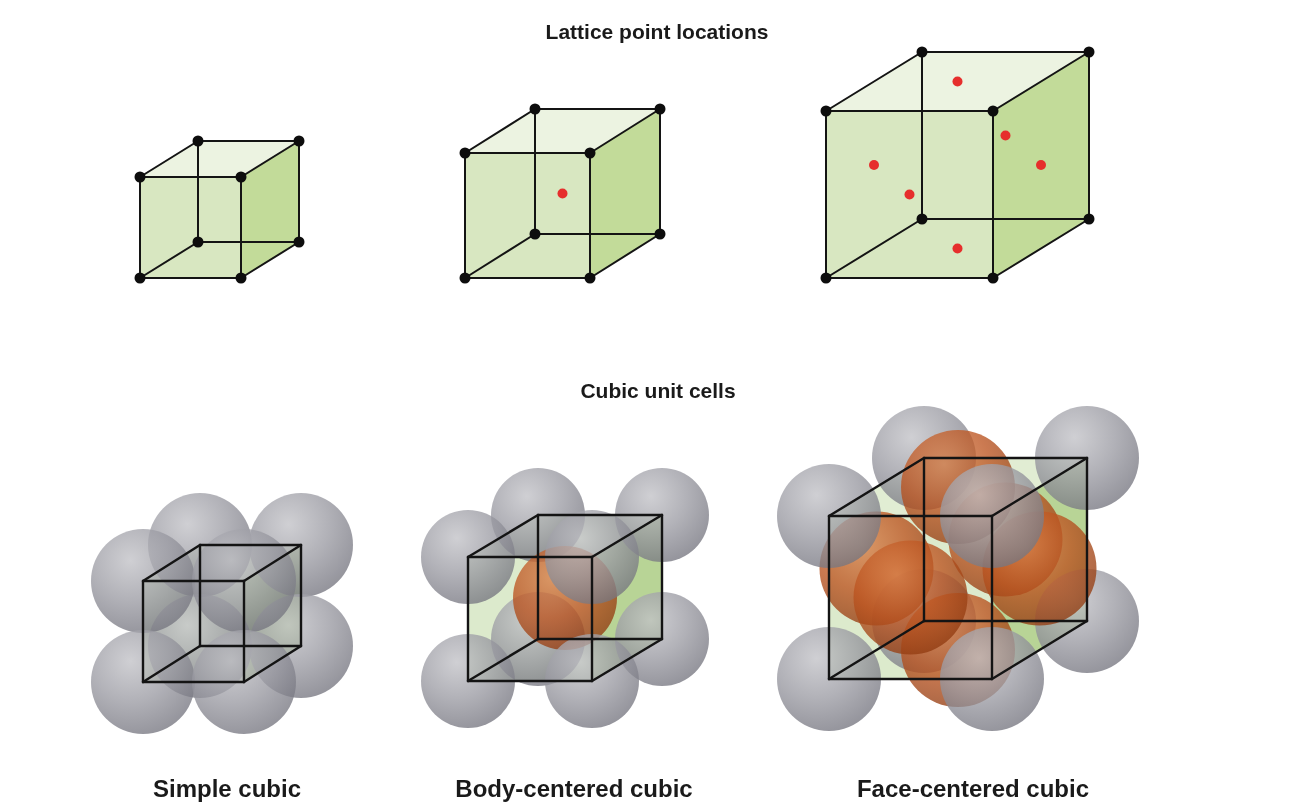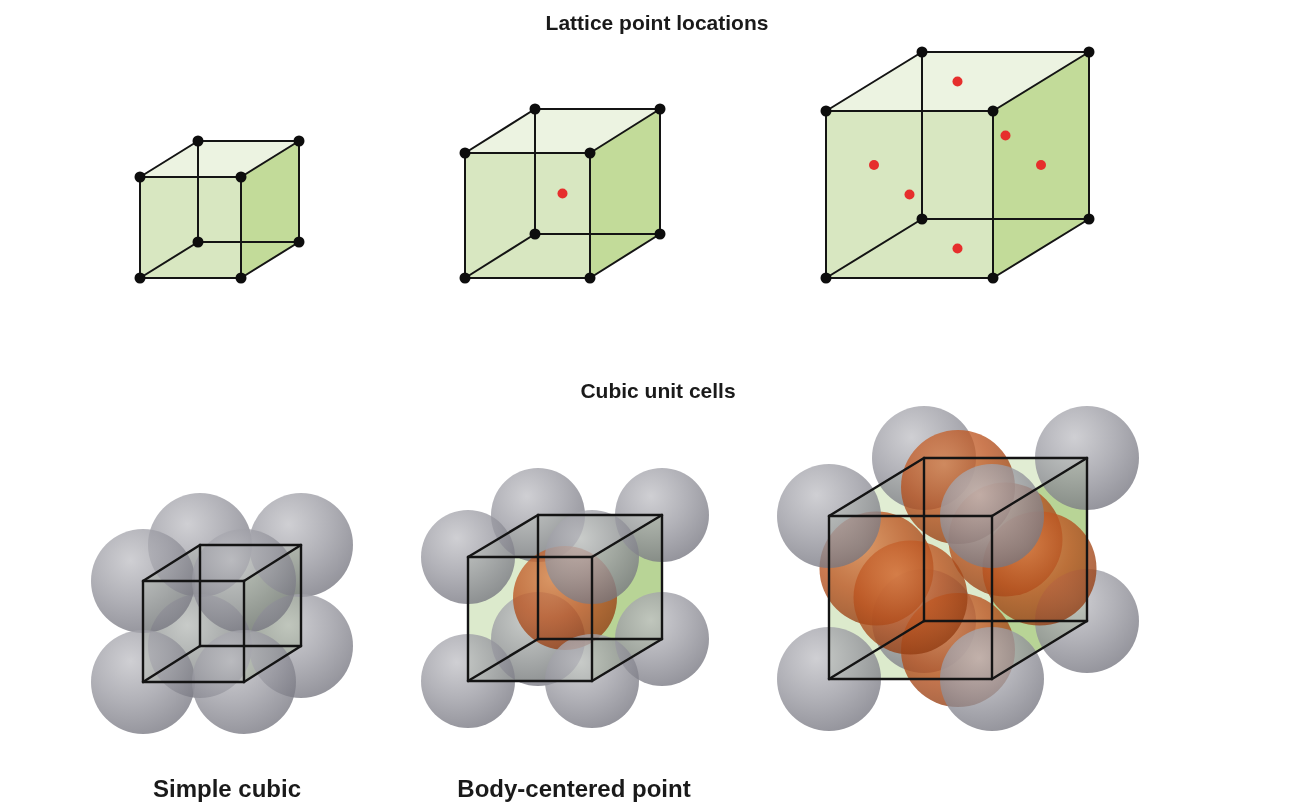--- a/index.html
+++ b/index.html
@@ -14,21 +14,21 @@
   #diagram { position: absolute; left: 0; top: 0; }
   .fig-title, .fig-label {
     position: absolute;
     transform: translateX(-50%);
     font-weight: 700;
     color: #1a1a1a;
     white-space: nowrap;
   }
   .fig-title { font-size: 21px; }
   .fig-label { font-size: 24px; }
-  .title-lattice { left: 657px; top: 11px; text-align: right; }
+  .title-lattice { left: 657px; top: 20px; text-align: right; }
   .title-cells  { left: 658px; top: 379px; text-align: center; }
   .label-simple { left: 227px; top: 775px; }
   .label-body   { left: 574px; top: 775px; }
   .label-face   { left: 973px; top: 775px; }
 </style>
 </head>
 <body>
 
 <div id="figure-root">
 
@@ -210,15 +210,16 @@
         <line x1="829" y1="679" x2="924" y2="621" stroke="#141414" stroke-width="2.4" stroke-linecap="round"></line>
       </g>
     </svg>
 
   <div class="fig-title title-lattice">Lattice point locations</div>
 
   <div class="fig-title title-cells">Cubic unit cells</div>
 
   <div class="fig-label label-simple">Simple cubic</div>
 
-  <div class="fig-label label-body">Body-centered point</div>
-
+  <div class="fig-label label-body">Body-centered cubic</div>
+
+  <div class="fig-label label-face">Face-centered cubic</div>
 </div>
 
 </body></html>

